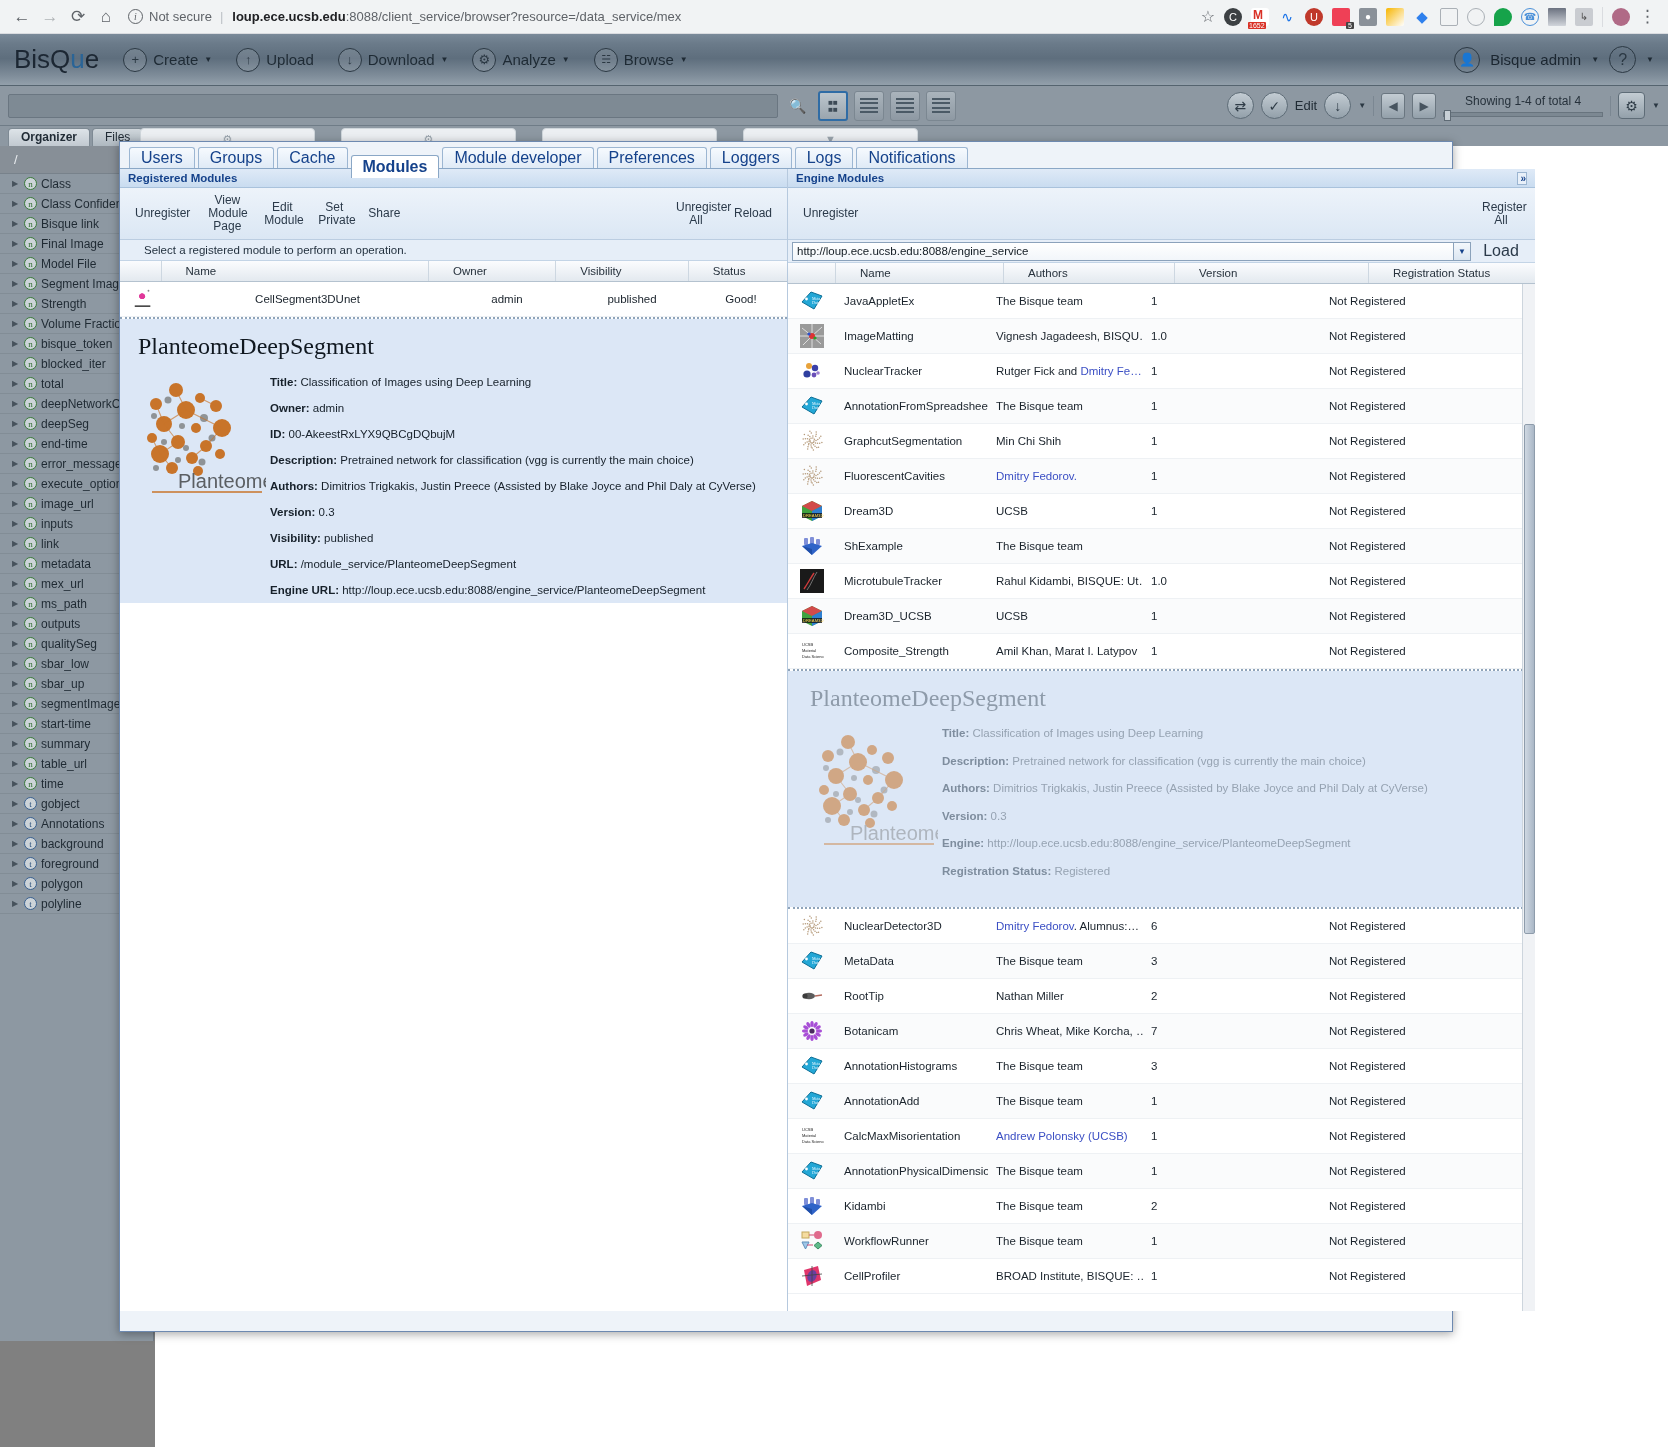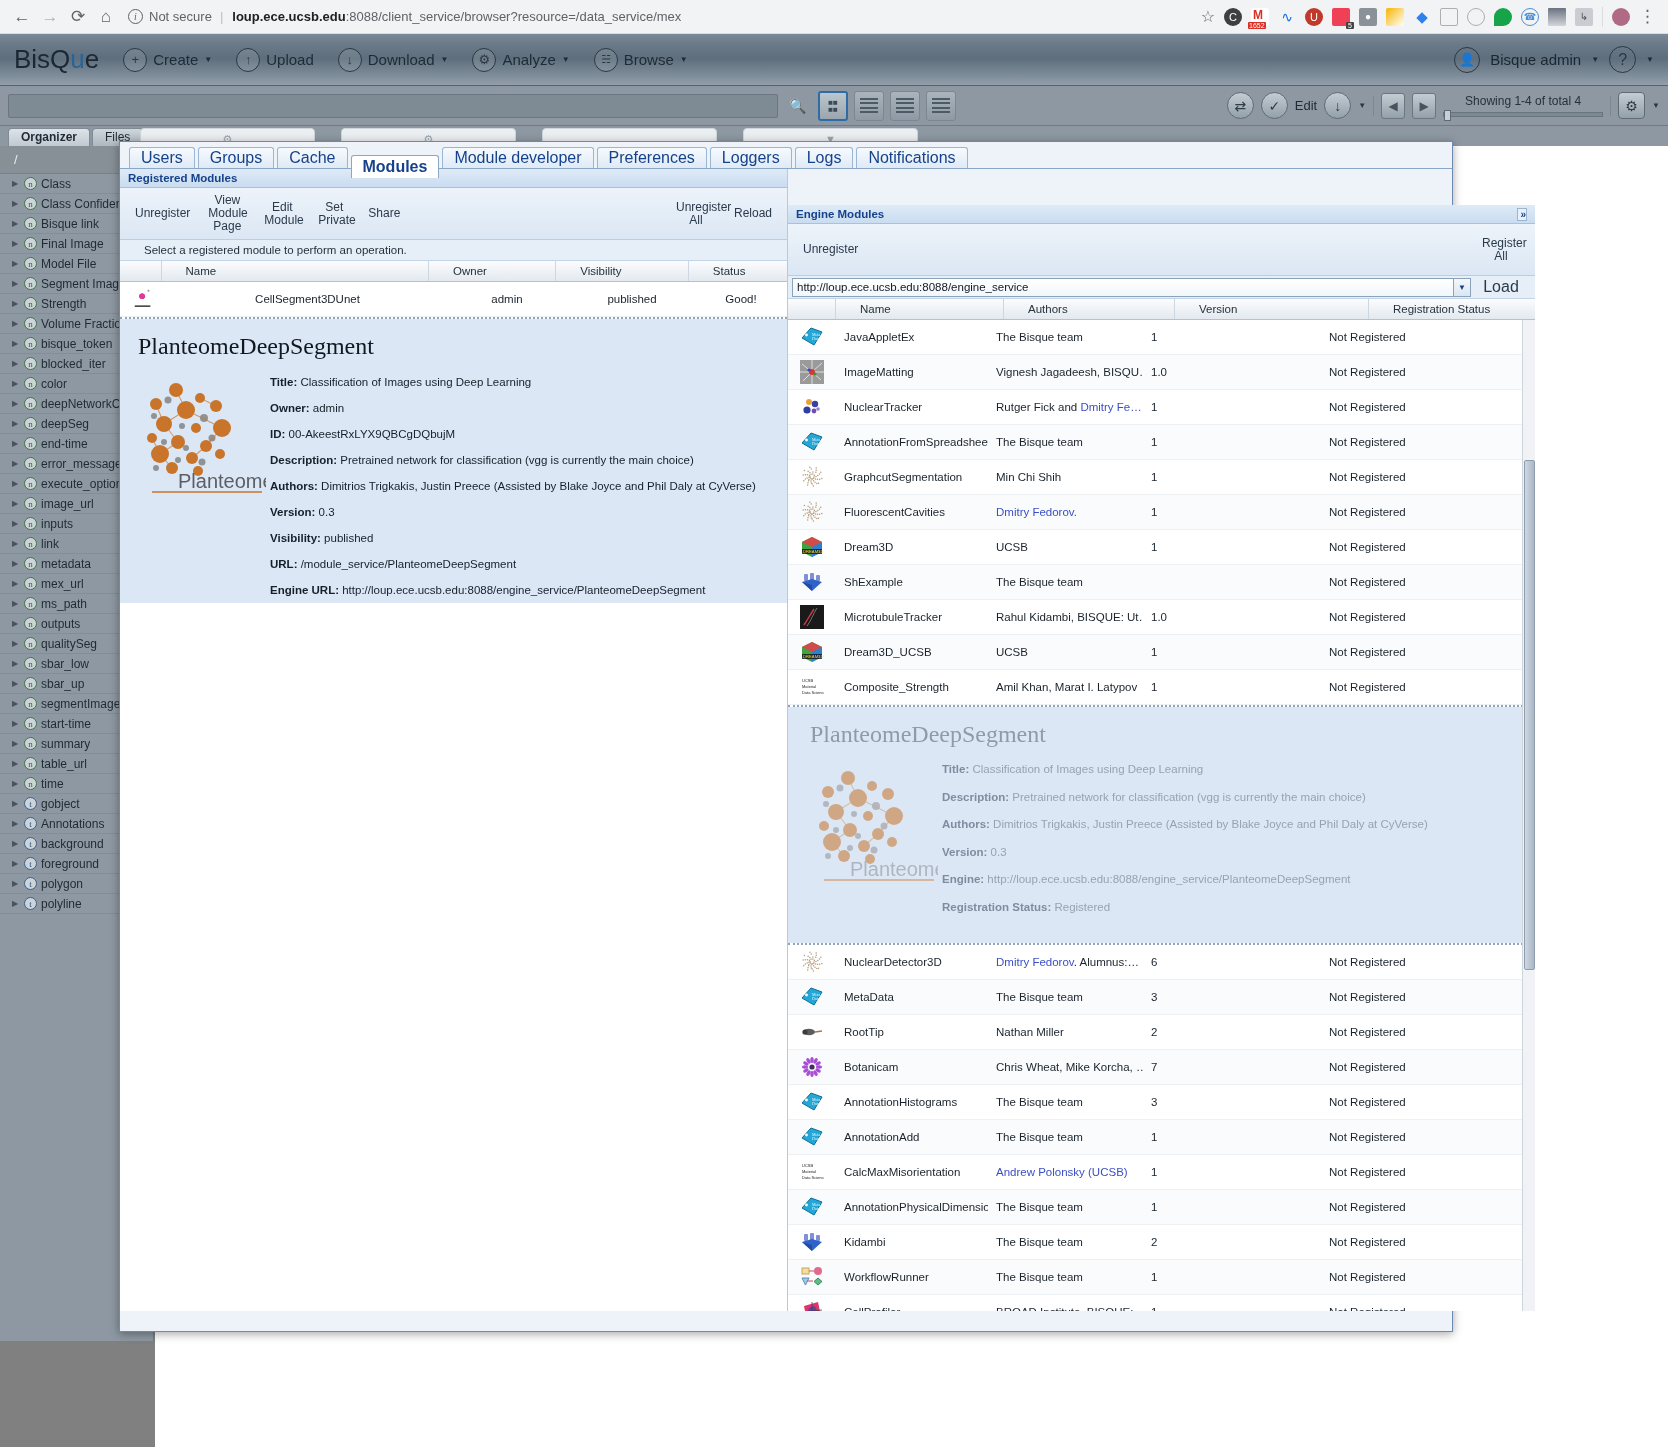--- a/index.html
+++ b/index.html
@@ -128,21 +128,21 @@
   #tabbar { height:27px; background:#eef3f9; display:flex; align-items:flex-end;
     padding-left:9px; gap:3px; border-bottom:1px solid #8aa7c6; }
   .dtab { height:21px; padding:0 11px; display:flex; align-items:center; font-size:16px;
     color:#15428b; background:linear-gradient(to bottom,#f6fafe,#dfeaf6);
     border:1px solid #9cb6d2; border-bottom:none; border-radius:3px 3px 0 0; }
   .dtab.active { height:23px; background:#ffffff; font-weight:bold; border-color:#8aa7c6;
     position:relative; top:10px; }
 
   #dlg-body { display:flex; height:1142px; background:#eef3f9; }
   .panel-left { width:668px; border-right:1px solid #b6c9de; display:flex; flex-direction:column; background:#fff;}
-  .panel-right { flex:1; display:flex; flex-direction:column; background:#fff;margin-top:36px; }
+  .panel-right { flex:1; display:flex; flex-direction:column; background:#fff; }
 
   .panel-header { height:19px; background:linear-gradient(to bottom,#dfeaf7,#c9dcf0);
     border-bottom:1px solid #a9c2dc; display:flex; align-items:center; padding:0 8px;
     font-size:11.5px; font-weight:bold; color:#15428b; }
   .panel-header .expand { margin-left:auto; font-size:10px; color:#15428b; letter-spacing:-2px;
     border:1px solid #9bb5d1; background:#e8f0f9; padding:0 2px; }
 
   .tbar { height:52px; background:linear-gradient(to bottom,#edf3fa,#dbe7f4);
     border-bottom:1px solid #bbcde1; display:flex; align-items:center; padding:0 6px; }
   .tbar-btn { padding:0 9px; font-size:12px; color:#2b3a4a; text-align:center; line-height:13px; }
@@ -405,21 +405,21 @@
         <span class="tlabel">bisque_token</span>
       </div>
       <div class="tree-row">
         <span class="tw">▶</span>
         <span class="tbadge">n</span>
         <span class="tlabel">blocked_iter</span>
       </div>
       <div class="tree-row">
         <span class="tw">▶</span>
         <span class="tbadge">n</span>
-        <span class="tlabel">color</span>
+        <span class="tlabel">total</span>
       </div>
       <div class="tree-row">
         <span class="tw">▶</span>
         <span class="tbadge">n</span>
         <span class="tlabel">deepNetworkChoice</span>
       </div>
       <div class="tree-row">
         <span class="tw">▶</span>
         <span class="tbadge">n</span>
         <span class="tlabel">deepSeg</span>

